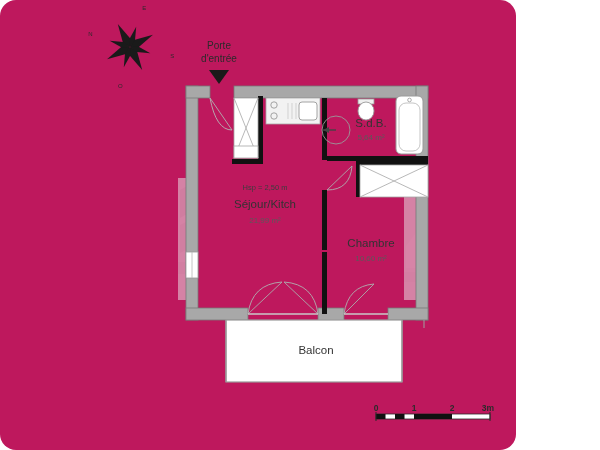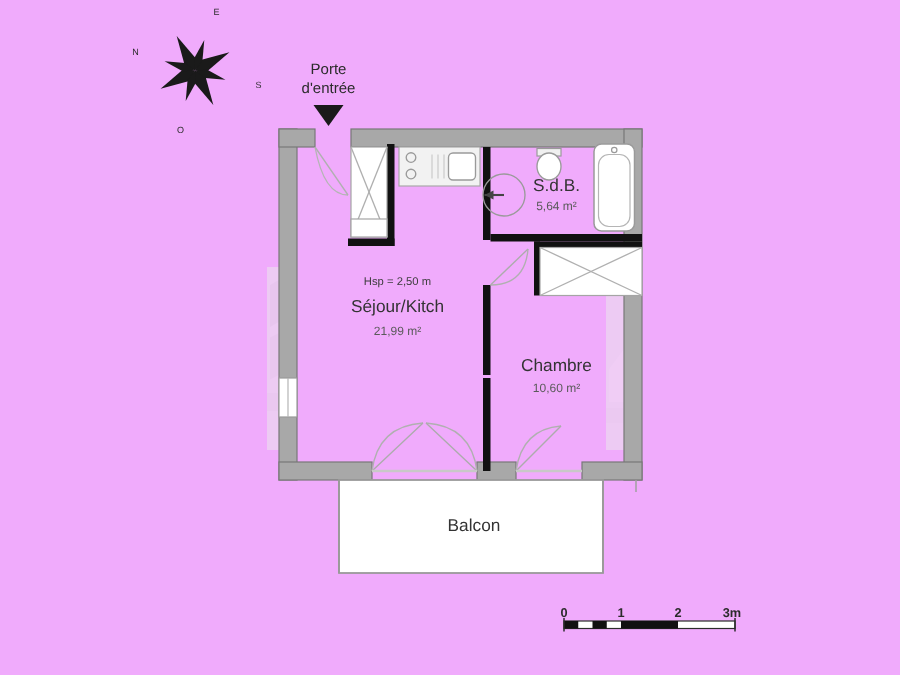--- a/index.html
+++ b/index.html
@@ -10,23 +10,24 @@
   body {
     width: 600px;
     height: 450px;
     overflow: hidden;
     font-family: "Liberation Sans", sans-serif;
     position: relative;
   }
   #plan-root {
     position: absolute;
     left: 0; top: 0;
-    width: 600px;
+    width: 516px;
     height: 450px;
-    background: #f0abfc;
+    background: #be185d;
+    border-radius: 16px;
   }
   svg#floorplan {
     position: absolute;
     left: 0; top: 0;
     width: 600px;
     height: 450px;
     display: block;
   }
   .lbl {
     font-family: "Liberation Sans", sans-serif;

